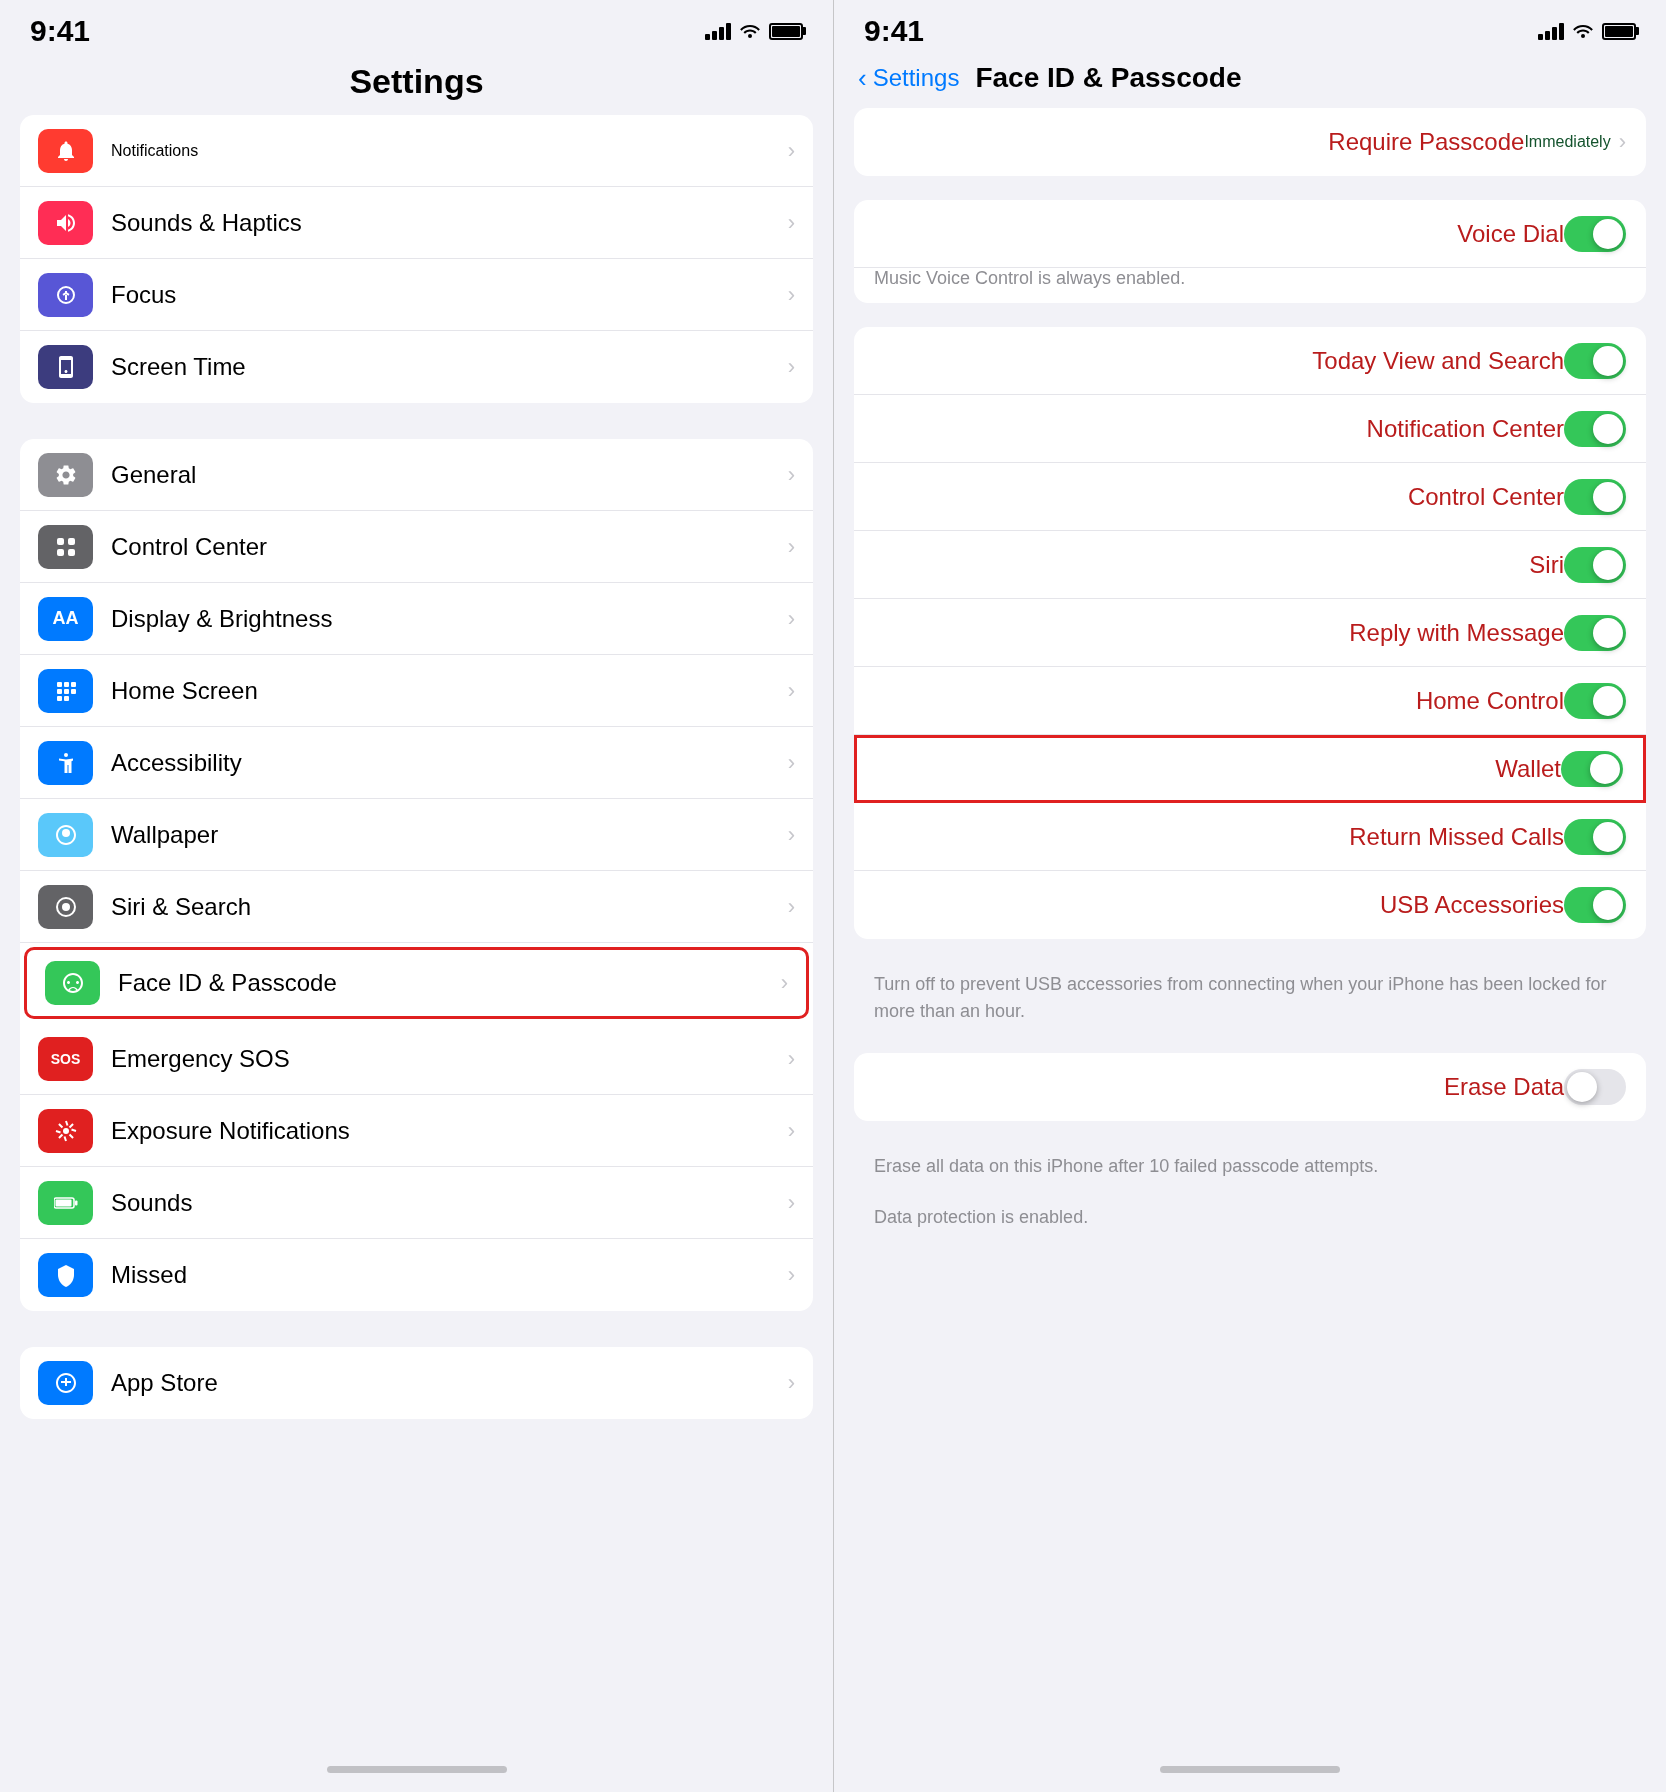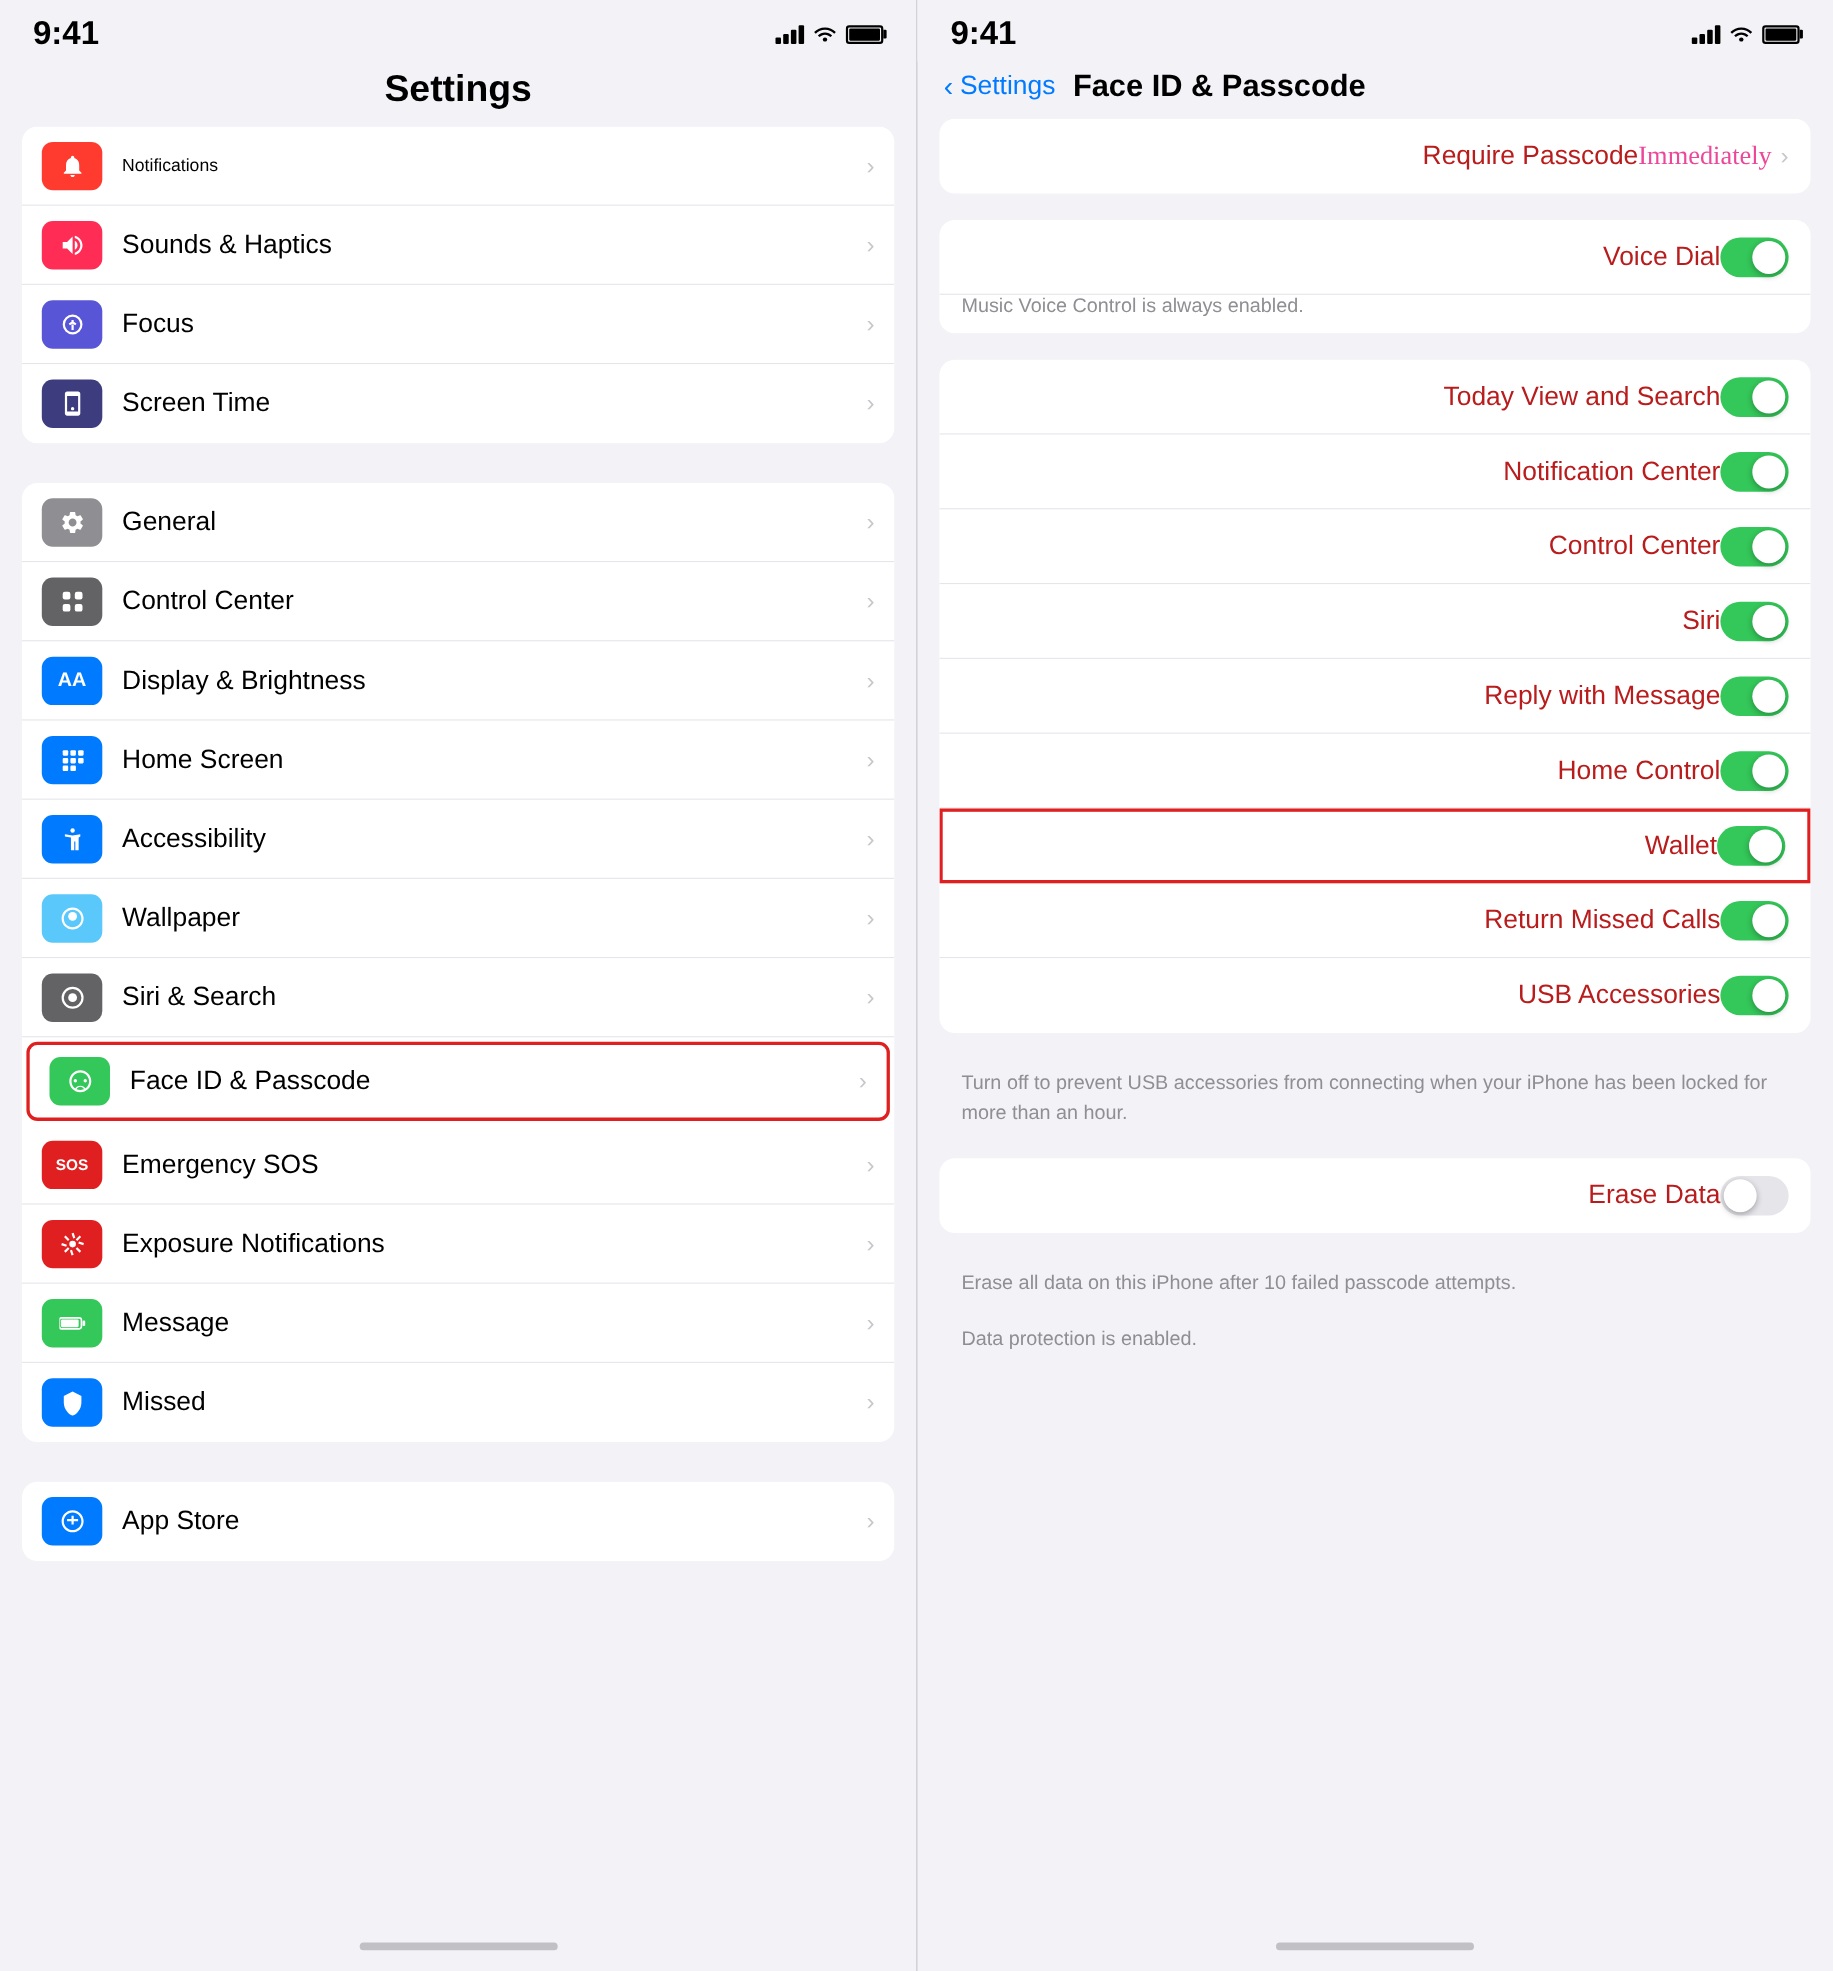--- a/index.html
+++ b/index.html
@@ -213,24 +213,23 @@
     }
 
     .right-row-label {
       flex: 1;
       font-size: 24px;
       color: #b91c1c;
       text-align: right;
     }
 
     .right-row-value {
-      font-size: 24px;
-      color: #ec4899;
+      font-size: 16px;
+      color: #14532d;
       margin-right: 8px;
-      font-family: Liberation Serif, serif;
     }
 
     .right-row-chevron {
       color: #c7c7cc;
       font-size: 22px;
     }
 
     
     .toggle {
       width: 62px;
@@ -494,21 +493,21 @@
       </div>
 
       <div class="settings-row">
         <div class="row-icon" style="background:#34c759;">
           <svg width="24" height="12" viewBox="0 0 24 12" fill="white">
               <rect x="0" y="1" width="20" height="10" rx="2" fill="none" stroke="white" stroke-width="1.5"></rect>
               <rect x="1.5" y="2.5" width="16" height="7" rx="1" fill="white"></rect>
               <rect x="21" y="3.5" width="2.5" height="5" rx="1" fill="white"></rect>
             </svg>
         </div>
-        <span class="row-label">Message</span>
+        <span class="row-label">Sounds</span>
         <span class="row-chevron">›</span>
       </div>
 
       <div class="settings-row">
         <div class="row-icon" style="background:#007aff;">
           <svg width="24" height="24" viewBox="0 0 24 24" fill="white">
               <path d="M12 2L4 6v6c0 5.55 3.84 10.74 8 12 4.16-1.26 8-6.45 8-12V6l-8-4z"></path>
             </svg>
         </div>
         <span class="row-label">Missed</span>

